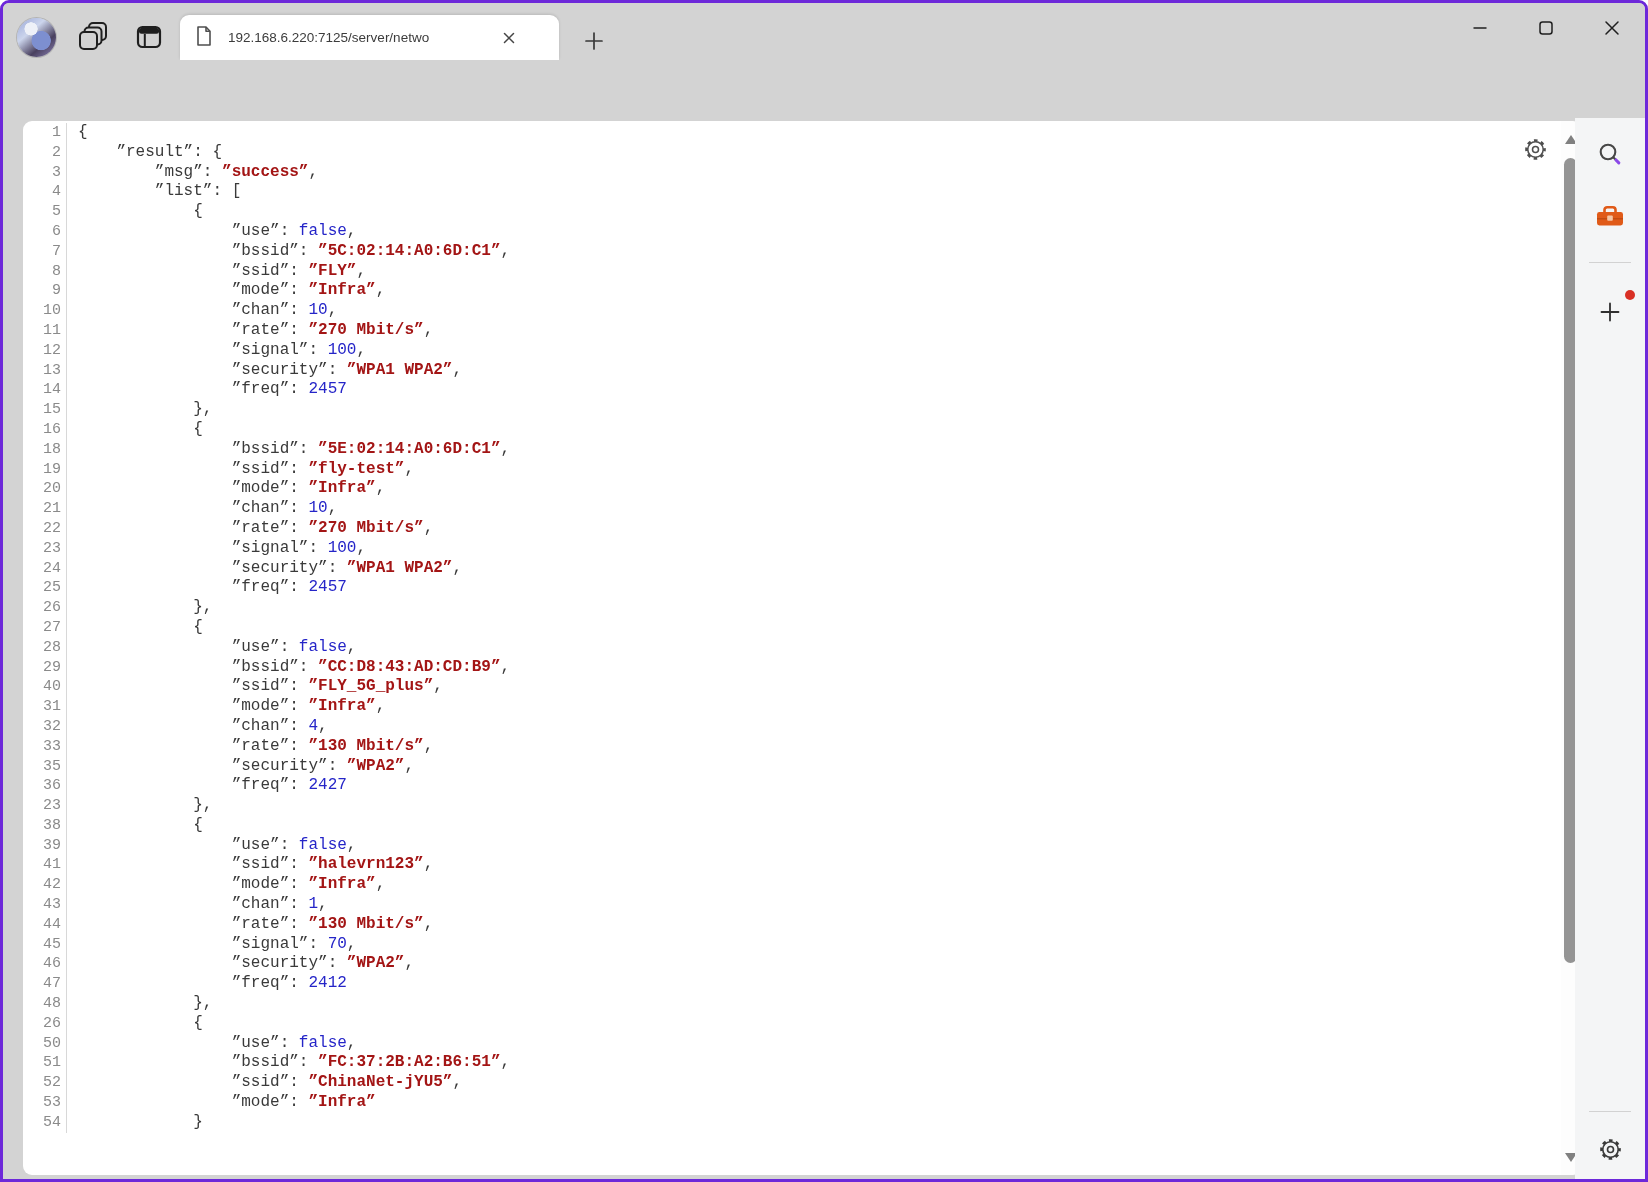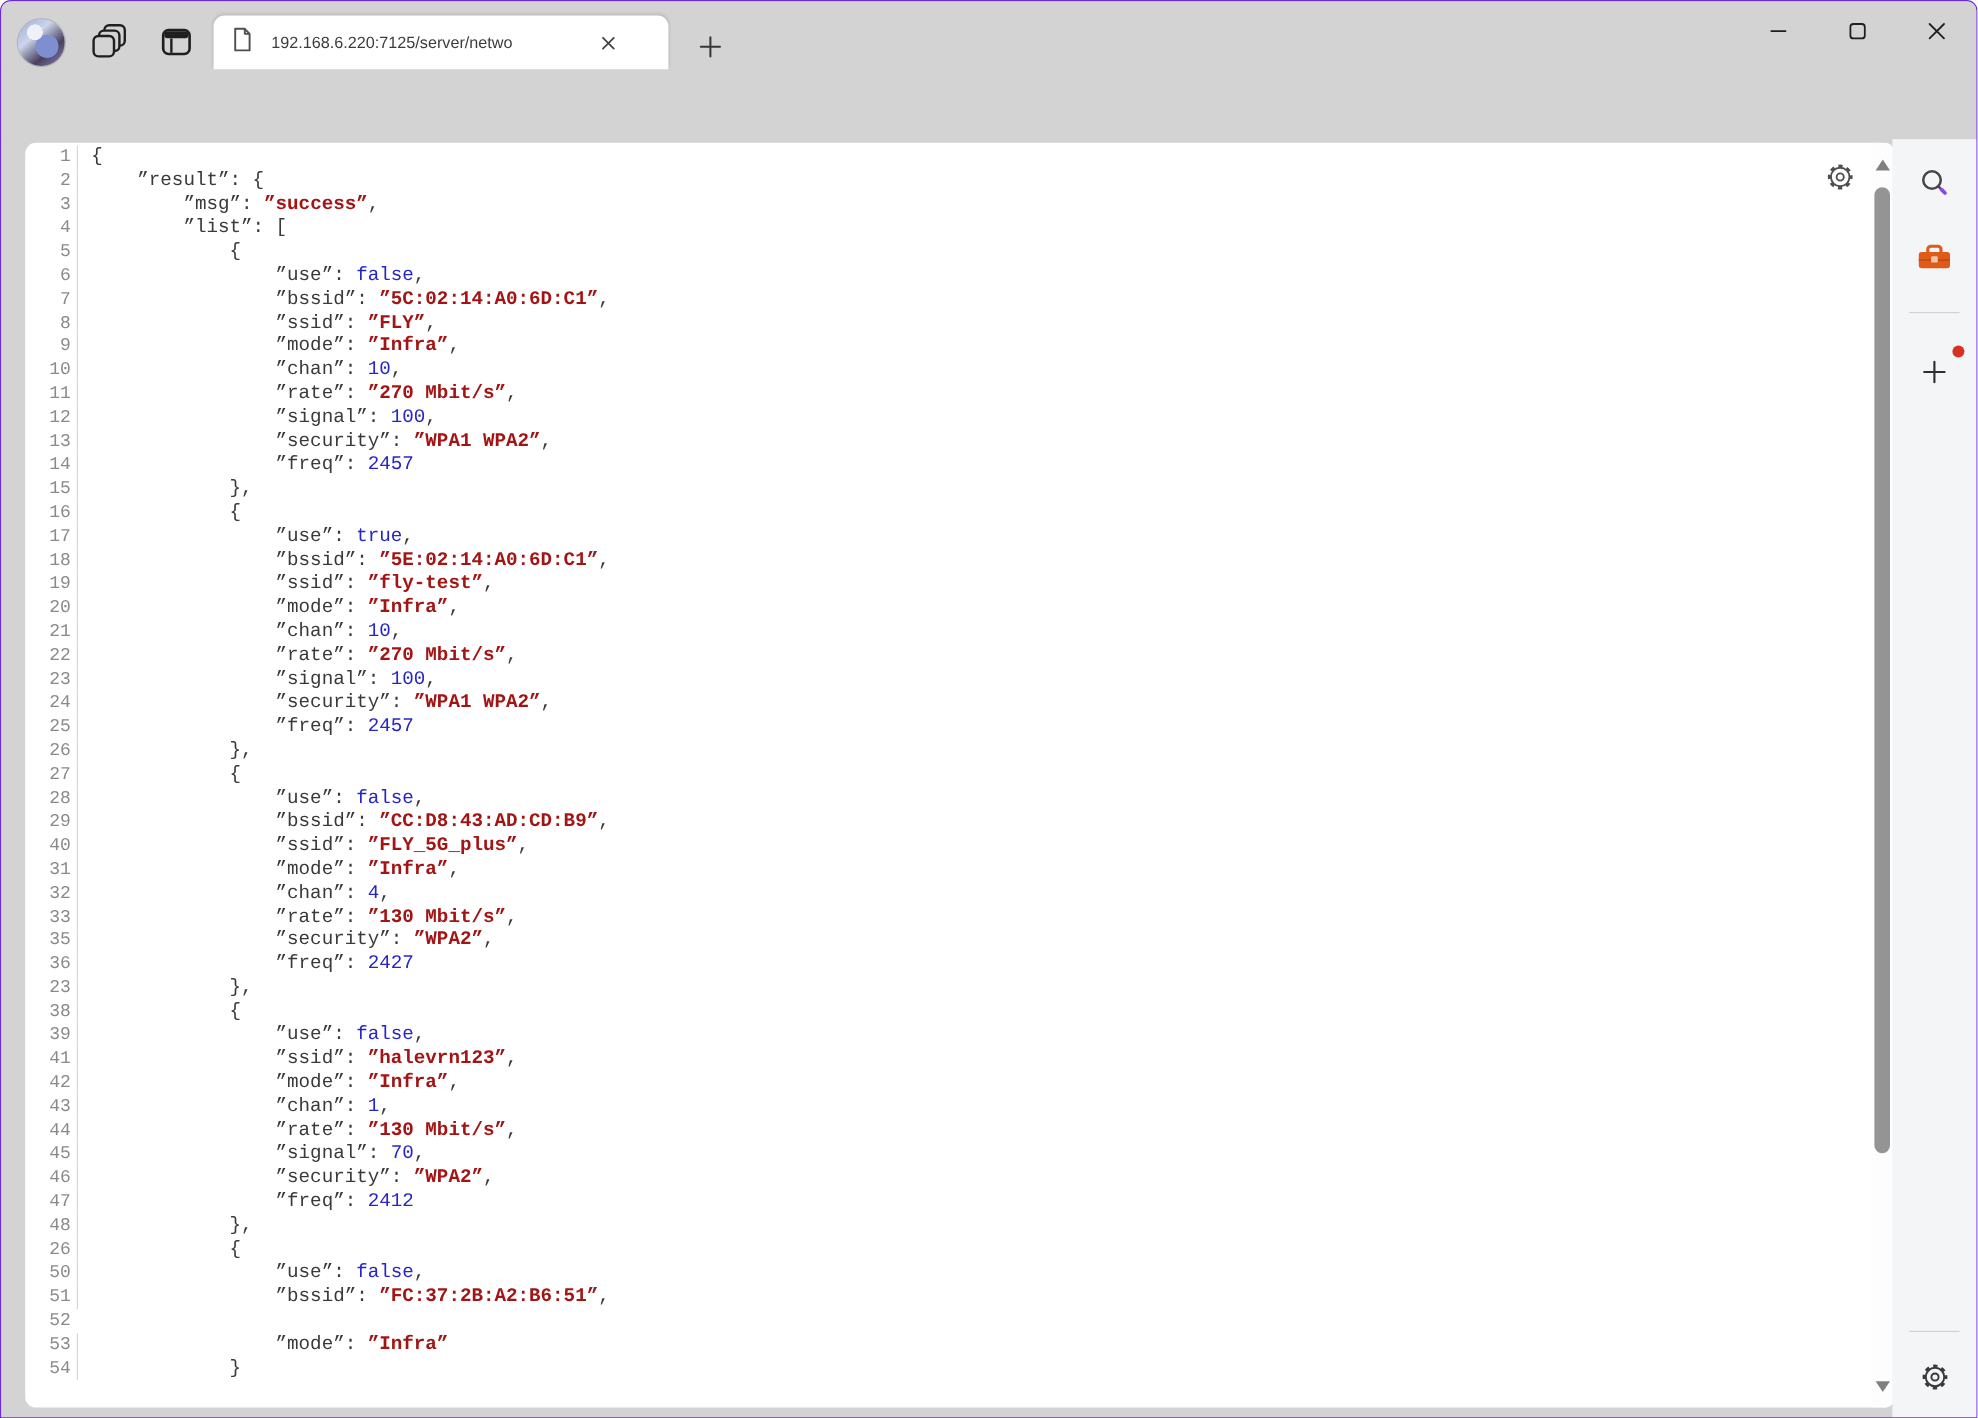--- a/index.html
+++ b/index.html
@@ -1,20 +1,20 @@
 <!DOCTYPE html>
 <html style="--json-key: #3a3a3a; --json-string: #a31515; --json-number: #2525c8; --json-punct: #3a3a3a; --line-number: #8a8a8a; --toolbox-orange: #e05a18; --search-tip-purple: #8b49e8; --essentials-green: #18843b; --notification-red: #d93025;"><head>
 <meta charset="utf-8">
 <style>
   * { margin:0; padding:0; box-sizing:border-box; }
   html,body { background:#ffffff; font-family:"Liberation Sans", sans-serif; }
   .window {
     position:relative; width:1648px; height:1182px;
     background:#d3d3d3; overflow:hidden;
-    border:1px solid #6d28d9; border-radius:9px 9px 0 0;
+    border:3px solid #6d28d9; border-radius:9px 9px 0 0;
   }
   
   .tabstrip { position:absolute; left:0; top:0; width:100%; height:57px; background:#d3d3d3; }
   .avatar {
     position:absolute; left:14px; top:15px; width:39px; height:39px; border-radius:50%;
     background:
       radial-gradient(circle at 36% 28%, #eef1f8 0 17%, rgba(0,0,0,0) 18%),
       radial-gradient(circle at 62% 58%, #7d8fd0 0 28%, rgba(0,0,0,0) 30%),
       linear-gradient(140deg,#9aa8d8 0%,#ccd5ec 35%,#49405f 68%,#8e85b8 100%);
     box-shadow:0 0 0 1px rgba(0,0,0,.15);
@@ -306,24 +306,20 @@
           </div>
           <div class="code-row">
             <span class="ln">15</span>
             <span class="lc"><span class="tk-p">            },</span></span>
           </div>
           <div class="code-row">
             <span class="ln">16</span>
             <span class="lc"><span class="tk-p">            </span><span class="tk-p">{</span></span>
           </div>
           <div class="code-row">
-            <span class="ln">17</span>
-            <span class="lc"><span class="tk-p">                </span><span class="tk-k">”use”</span><span class="tk-p">: </span><span class="tk-n">true</span><span class="tk-p">,</span></span>
-          </div>
-          <div class="code-row">
             <span class="ln">18</span>
             <span class="lc"><span class="tk-p">                </span><span class="tk-k">”bssid”</span><span class="tk-p">: </span><span class="tk-s">”5E:02:14:A0:6D:C1”</span><span class="tk-p">,</span></span>
           </div>
           <div class="code-row">
             <span class="ln">19</span>
             <span class="lc"><span class="tk-p">                </span><span class="tk-k">”ssid”</span><span class="tk-p">: </span><span class="tk-s">”fly-test”</span><span class="tk-p">,</span></span>
           </div>
           <div class="code-row">
             <span class="ln">20</span>
             <span class="lc"><span class="tk-p">                </span><span class="tk-k">”mode”</span><span class="tk-p">: </span><span class="tk-s">”Infra”</span><span class="tk-p">,</span></span>
@@ -439,20 +435,21 @@
           <div class="code-row">
             <span class="ln">50</span>
             <span class="lc"><span class="tk-p">                </span><span class="tk-k">”use”</span><span class="tk-p">: </span><span class="tk-n">false</span><span class="tk-p">,</span></span>
           </div>
           <div class="code-row">
             <span class="ln">51</span>
             <span class="lc"><span class="tk-p">                </span><span class="tk-k">”bssid”</span><span class="tk-p">: </span><span class="tk-s">”FC:37:2B:A2:B6:51”</span><span class="tk-p">,</span></span>
           </div>
           <div class="code-row">
             <span class="ln">52</span>
+            <span class="lc"><span class="tk-p">                </span><span class="tk-k">”ssid”</span><span class="tk-p">: </span><span class="tk-s">”ChinaNet-jYU5”</span><span class="tk-p">,</span></span>
           </div>
           <div class="code-row">
             <span class="ln">53</span>
             <span class="lc"><span class="tk-p">                </span><span class="tk-k">”mode”</span><span class="tk-p">: </span><span class="tk-s">”Infra”</span></span>
           </div>
           <div class="code-row">
             <span class="ln">54</span>
             <span class="lc"><span class="tk-p">            }</span></span>
           </div>
         </div>

